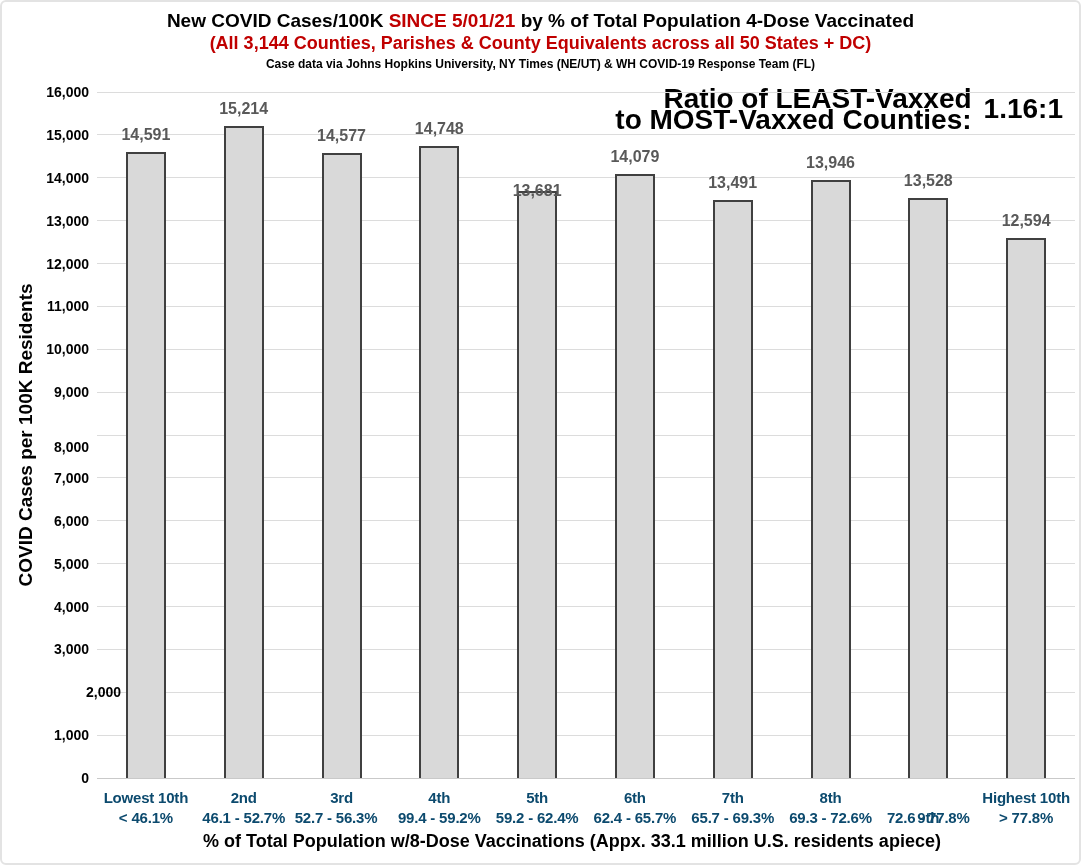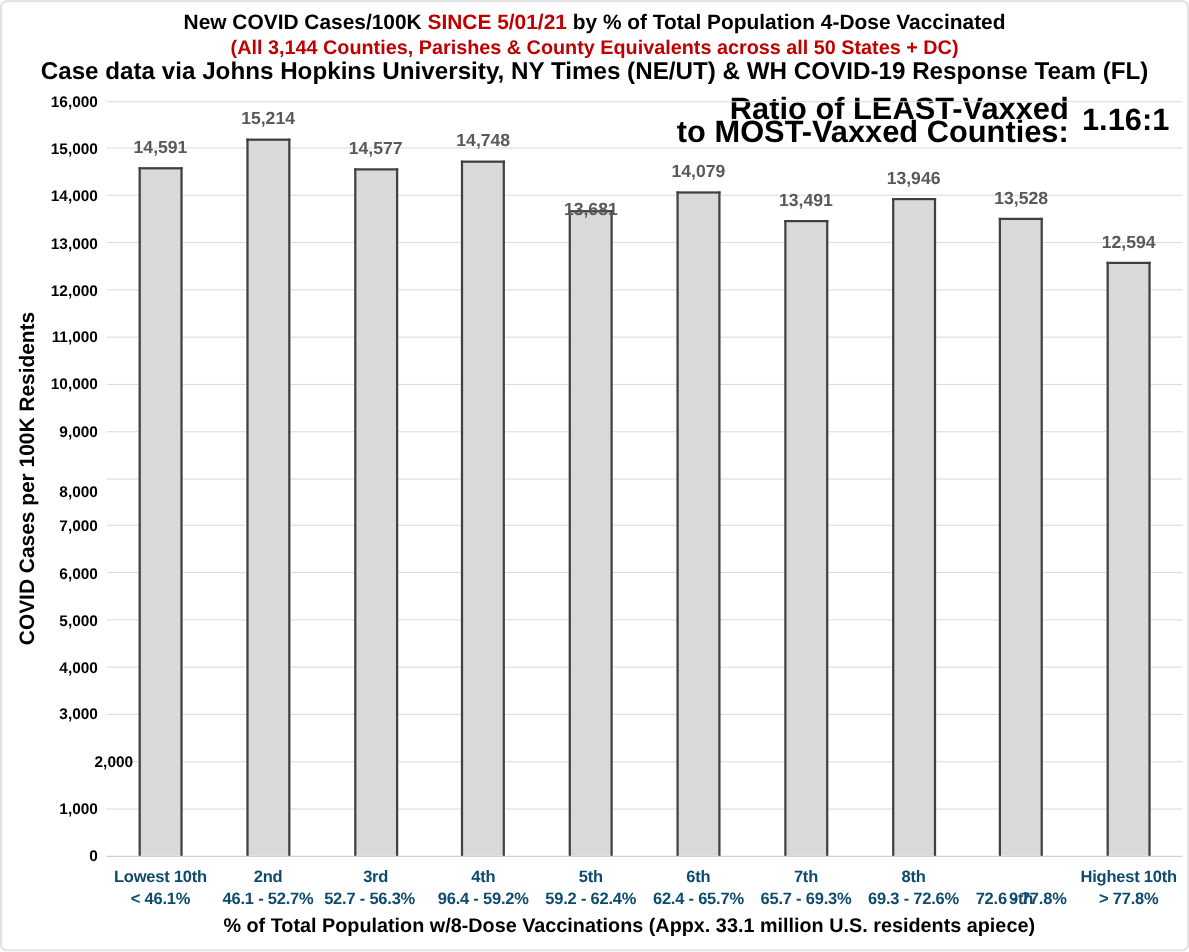--- a/index.html
+++ b/index.html
@@ -13,21 +13,21 @@
     border-radius:6px;
     overflow:hidden;
   }
   
   .hdr{
     position:absolute;top:7px;left:0;width:100%;
     text-align:center;font-weight:bold;color:#000;
   }
   .hdr .line1{font-size:19px;line-height:23px;}
   .hdr .line2{font-size:18px;line-height:22px;}
-  .hdr .line3{font-size:22px;line-height:21px;}
+  .hdr .line3{font-size:12px;line-height:21px;}
   .red{color:#c00000;}
   
   .ratio{
     position:absolute;top:86px;right:16px;
     display:flex;align-items:center;gap:12px;
     font-weight:bold;color:#000;
   }
   .ratio .lbl{text-align:right;font-size:28px;line-height:21px;}
   .ratio .val{font-size:28px;line-height:28px;}
   
@@ -129,21 +129,21 @@
     <div class="val-label" style="left: 181.7px; top: 97.6997px;">15,214</div>
     <div class="cat-tier" style="left: 166.7px; top: 787px;">2nd</div>
     <div class="cat-range" style="left: 166.7px; top: 807px;">46.1 - 52.7%</div>
     <div class="bar" style="left: 319.5px; width: 40px; top: 151.011px; height: 624.989px;"></div>
     <div class="val-label" style="left: 279.5px; top: 125.011px;">14,577</div>
     <div class="cat-tier" style="left: 264.5px; top: 787px;">3rd</div>
     <div class="cat-range" style="left: 259px; top: 807px;">52.7 - 56.3%</div>
     <div class="bar" style="left: 417.3px; width: 40px; top: 143.679px; height: 632.32px;"></div>
     <div class="val-label" style="left: 377.3px; top: 117.68px;">14,748</div>
     <div class="cat-tier" style="left: 362.3px; top: 787px;">4th</div>
-    <div class="cat-range" style="left: 362.3px; top: 807px;">96.4 - 59.2%</div>
+    <div class="cat-range" style="left: 362.3px; top: 807px;">99.4 - 59.2%</div>
     <div class="bar" style="left: 515.1px; width: 40px; top: 189.427px; height: 586.573px;"></div>
     <div class="val-label" style="left: 475.1px; top: 180px;">13,681</div>
     <div class="cat-tier" style="left: 460.1px; top: 787px;">5th</div>
     <div class="cat-range" style="left: 460.1px; top: 807px;">59.2 - 62.4%</div>
     <div class="bar" style="left: 612.9px; width: 40px; top: 172.363px; height: 603.637px;"></div>
     <div class="val-label" style="left: 572.9px; top: 146.363px;">14,079</div>
     <div class="cat-tier" style="left: 557.9px; top: 787px;">6th</div>
     <div class="cat-range" style="left: 557.9px; top: 807px;">62.4 - 65.7%</div>
     <div class="bar" style="left: 710.7px; width: 40px; top: 197.573px; height: 578.427px;"></div>
     <div class="val-label" style="left: 670.7px; top: 171.573px;">13,491</div>

